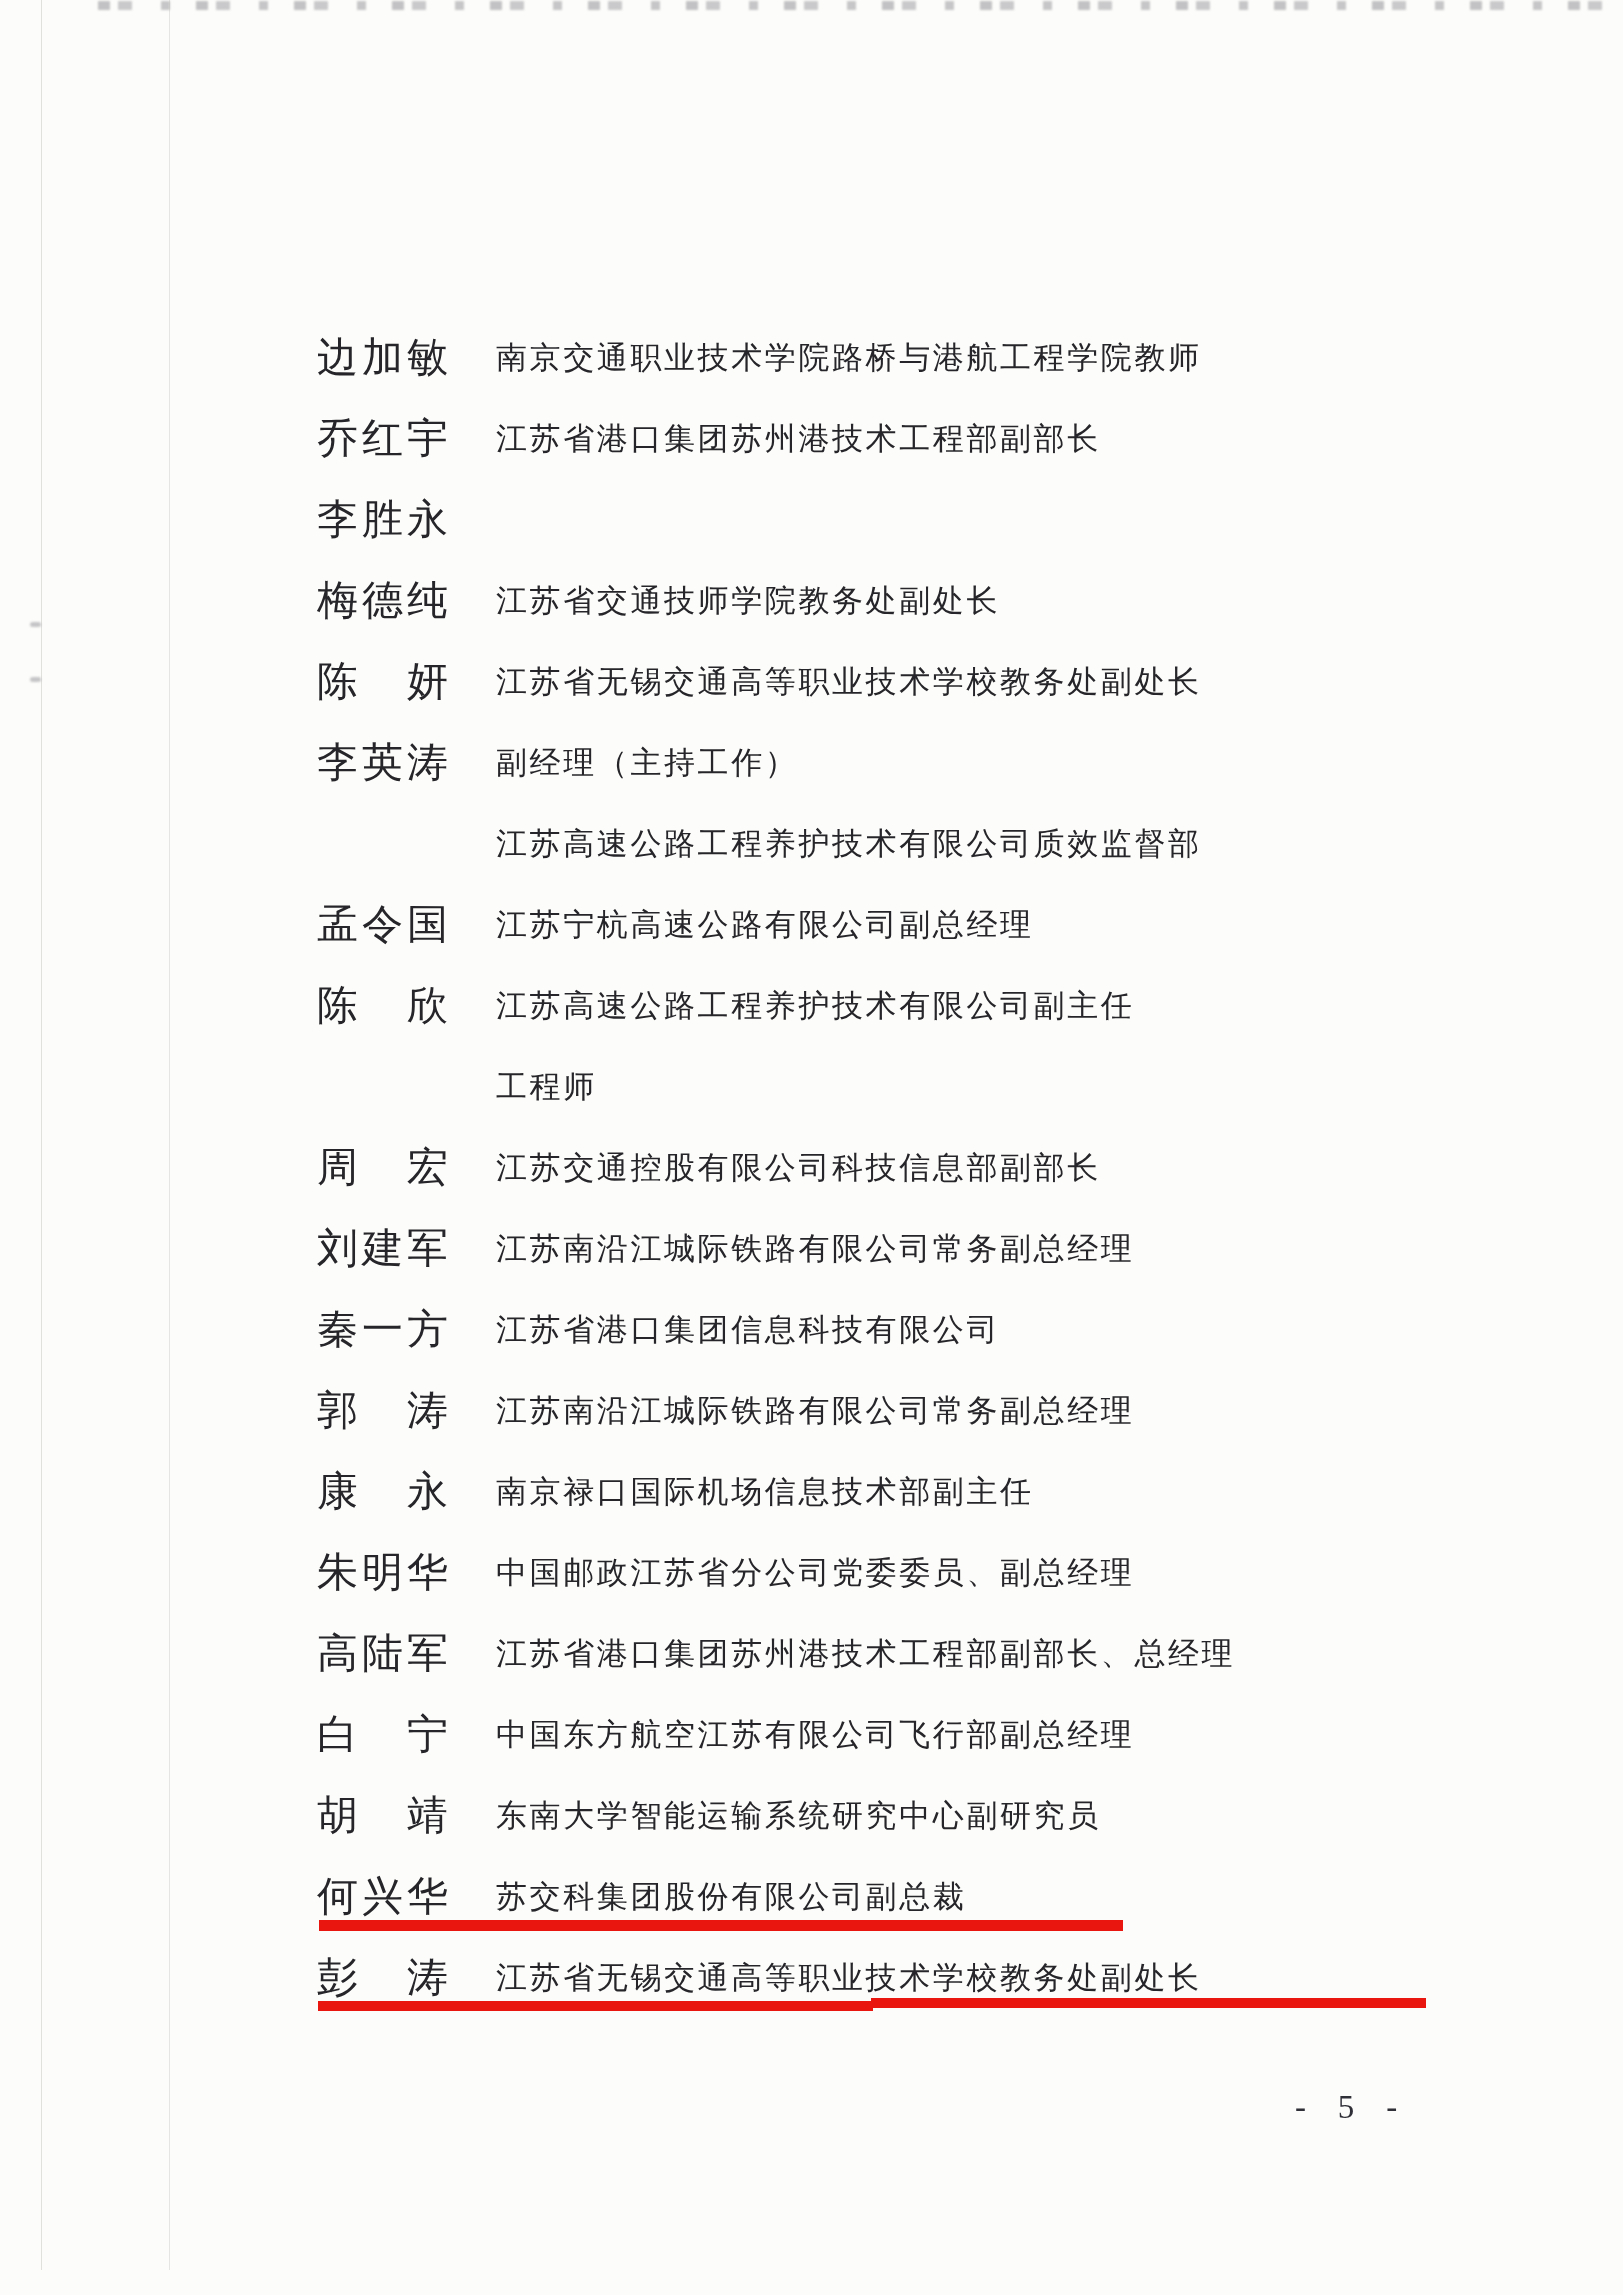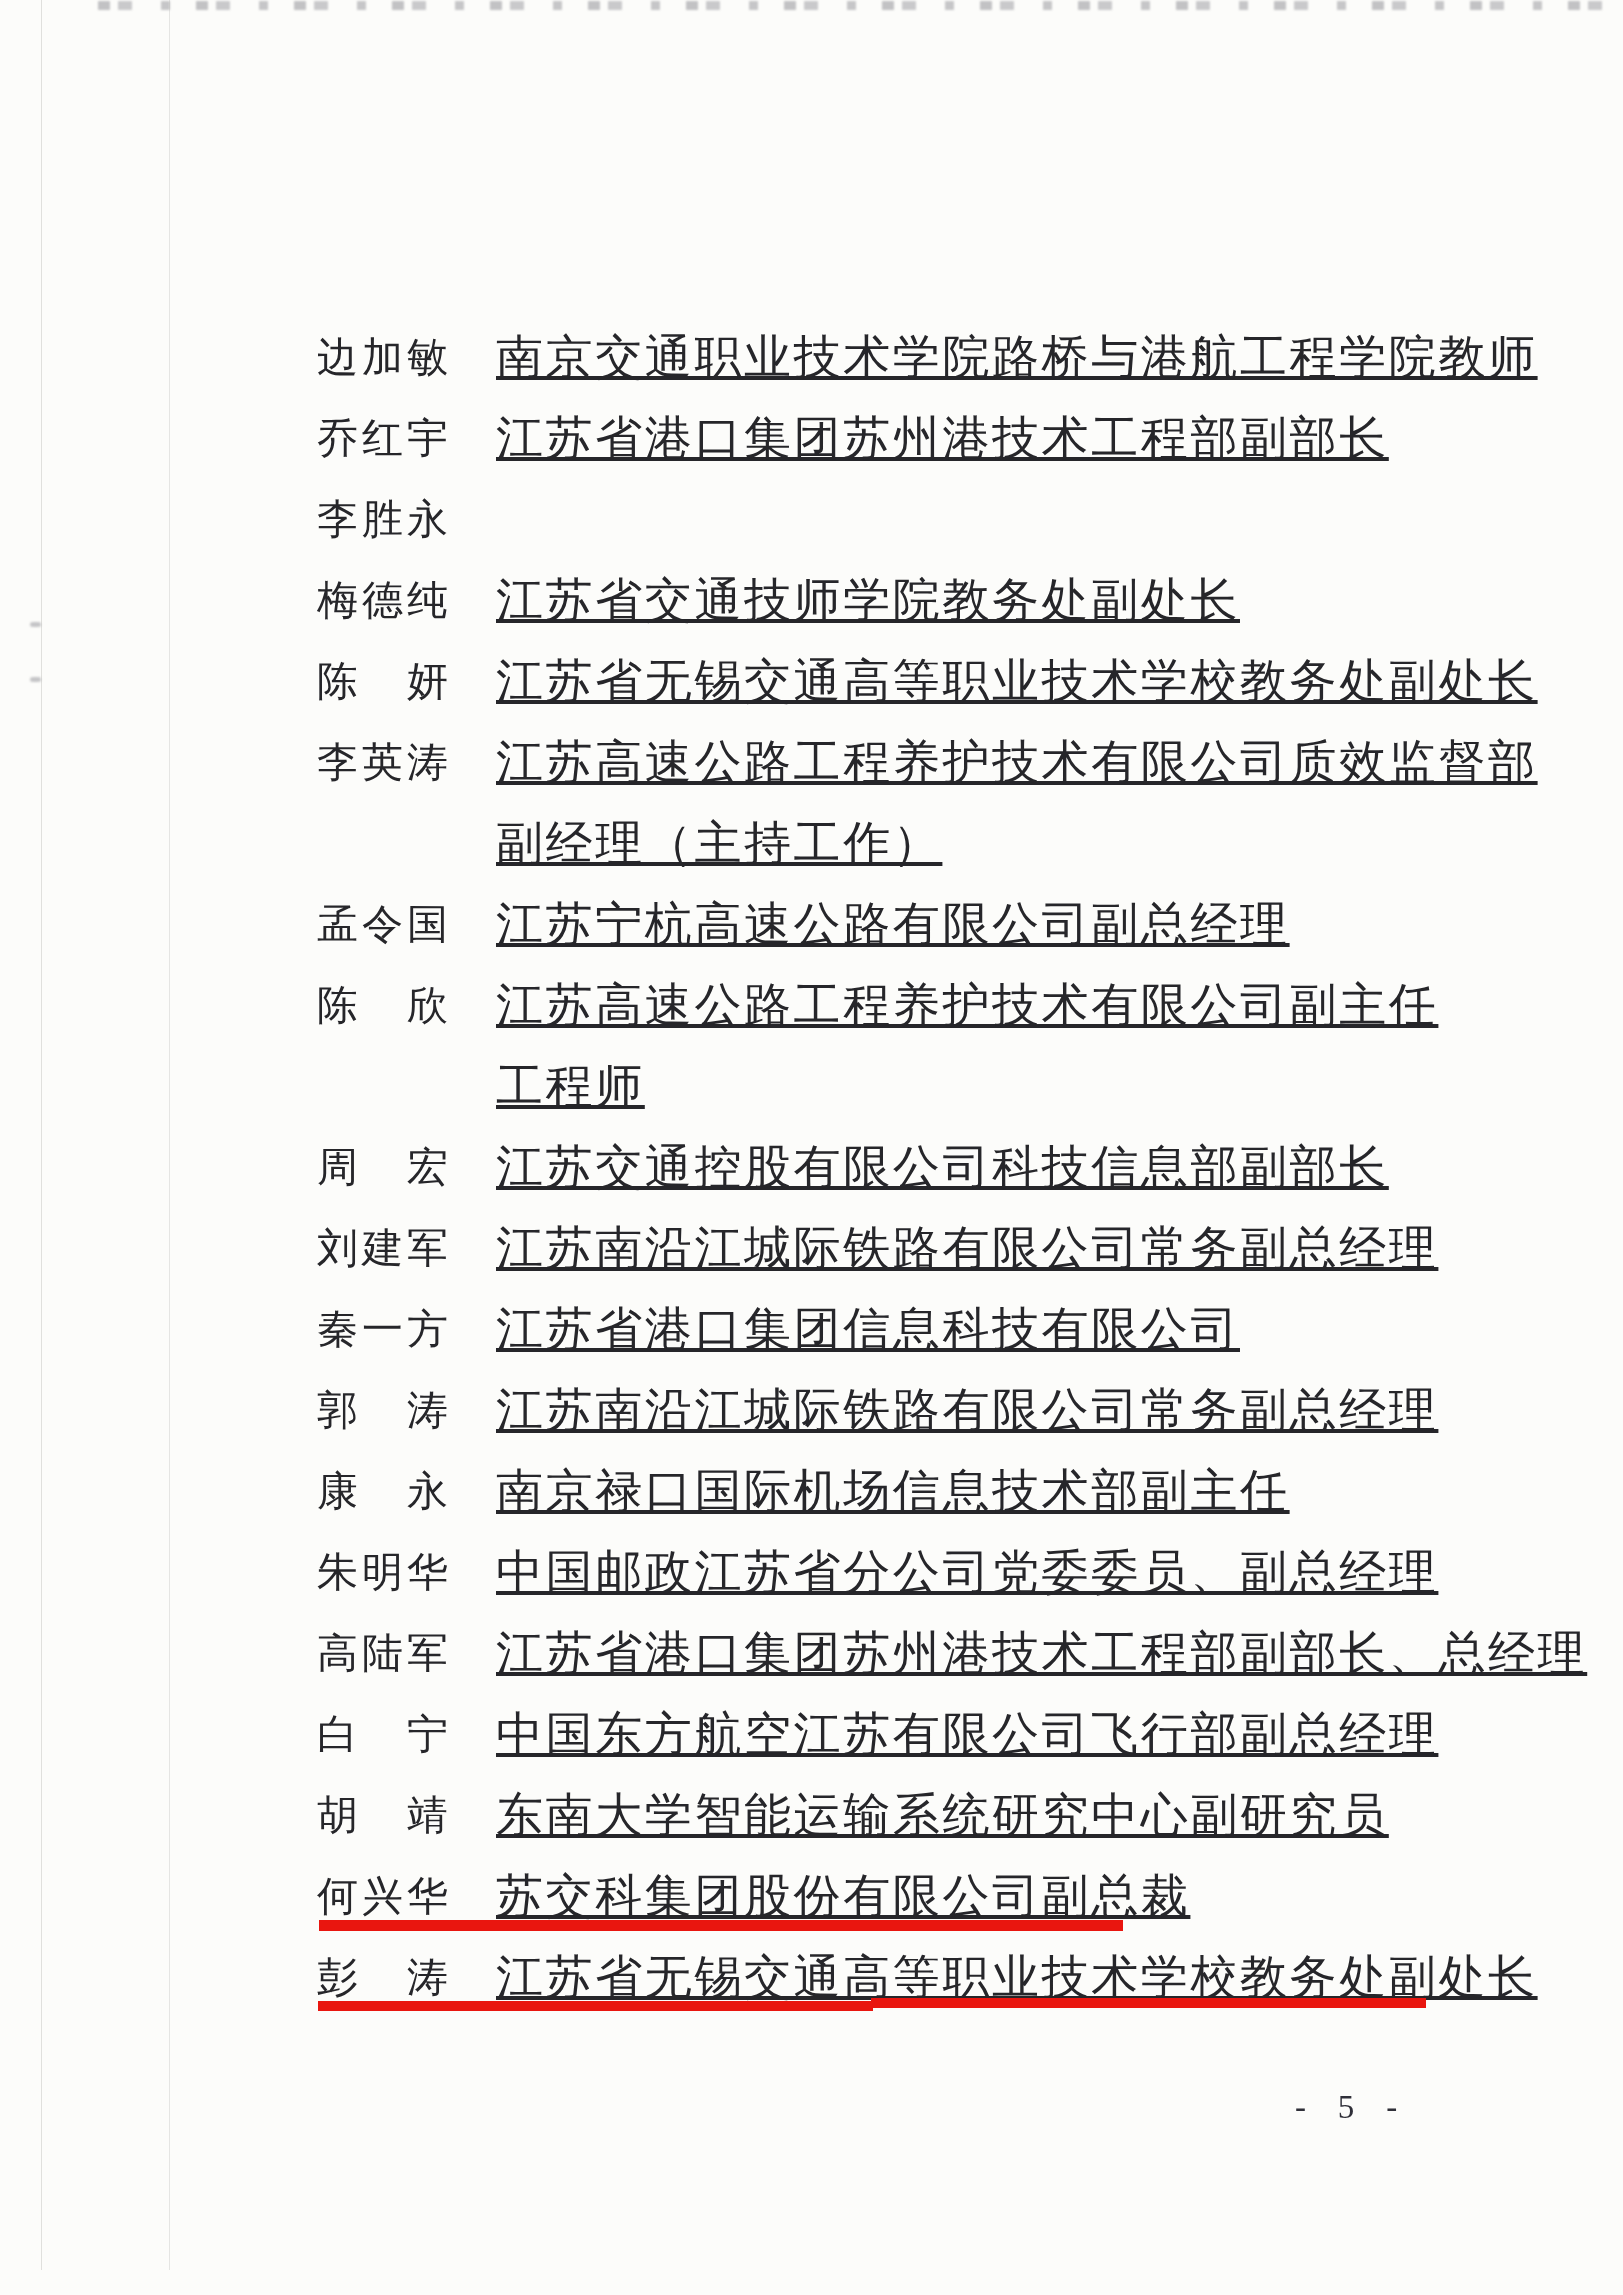--- a/index.html
+++ b/index.html
@@ -64,26 +64,25 @@
     display: flex;
     justify-content: space-between;
     font-size: 41px;
     height: 81px;
     line-height: 81px;
     white-space: nowrap;
   }
   .name .ch { display: block; height: 81px; line-height: 81px; }
   .titles { margin-left: 48px; }
   .title-line {
-    font-size: 47px;
+    font-size: 31px;
     height: 81px;
     line-height: 81px;
     letter-spacing: 2.6px;
     white-space: nowrap;
-    text-decoration: underline;
   }
 
   
   .redline {
     position: absolute;
     height: 10.5px;
     background: #e9160f;
   }
   .redline.r1  { left: 319px;  top: 1920px; width: 804px; }
   .redline.r2a { left: 318px;  top: 2001px; width: 555px; height: 9.8px; }
@@ -158,22 +157,22 @@
           <div class="title-line">江苏省无锡交通高等职业技术学校教务处副处长</div>
         </span>
   </div>
       <div class="row">
     <span class="name">
           <span class="ch">李</span>
           <span class="ch">英</span>
           <span class="ch">涛</span>
         </span>
     <span class="titles">
+          <div class="title-line">副经理（主持工作）</div>
           <div class="title-line">江苏高速公路工程养护技术有限公司质效监督部</div>
-          <div class="title-line">副经理（主持工作）</div>
         </span>
   </div>
       <div class="row">
     <span class="name">
           <span class="ch">孟</span>
           <span class="ch">令</span>
           <span class="ch">国</span>
         </span>
     <span class="titles">
           <div class="title-line">江苏宁杭高速公路有限公司副总经理</div>

